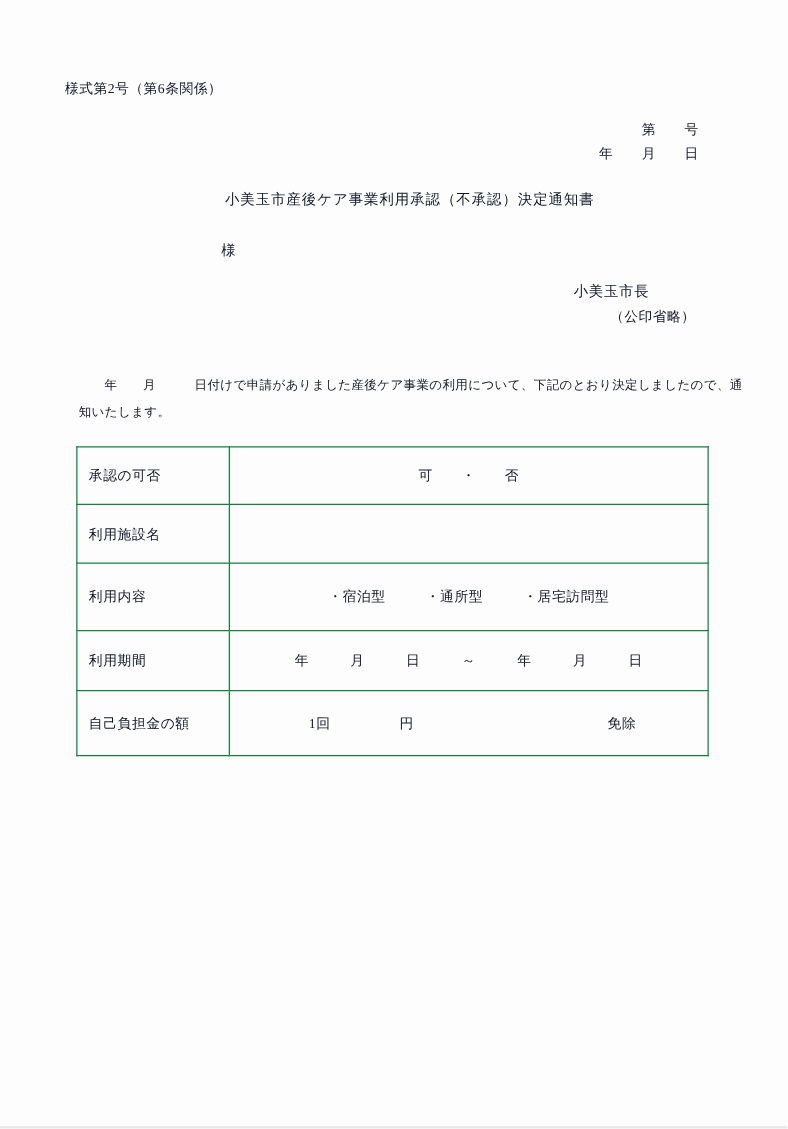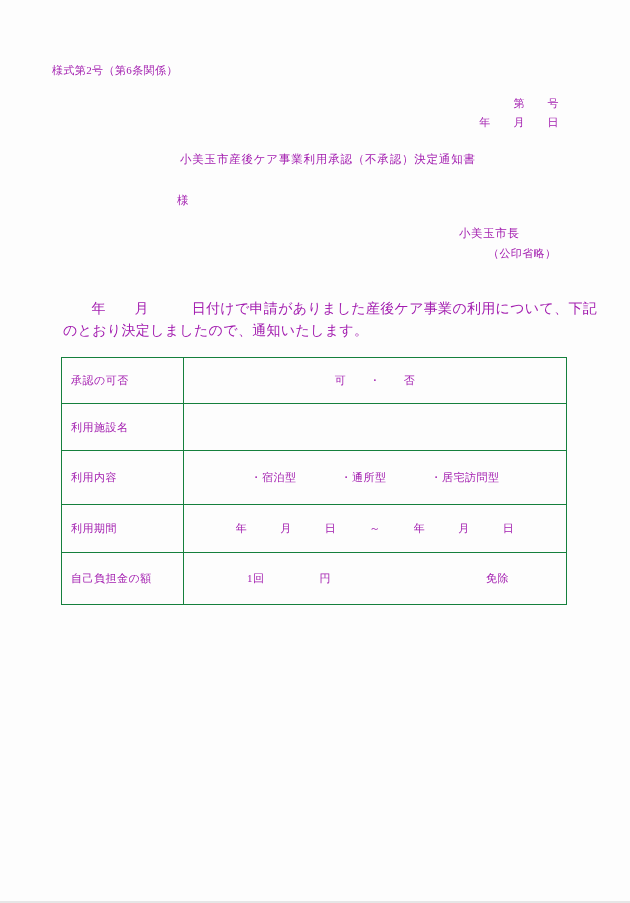--- a/index.html
+++ b/index.html
@@ -1,42 +1,42 @@
 <!DOCTYPE html>
 <html lang="ja"><head>
 <meta charset="utf-8">
 <style>
   html,body { margin:0; padding:0; background:#fcfcfc; }
   .page {
     position:relative;
     width:630px; height:903px;
     background:#fdfdfd;
     font-family:"Liberation Serif","DejaVu Serif",serif;
-    color:#a21caf;
+    color:#0f172a;
     overflow:hidden;
   }
   .abs { position:absolute; white-space:pre; }
 
   .form-number { left:52px; top:63px; font-size:11px; letter-spacing:0.4px; }
 
   .right-block { right:71px; text-align:right; font-size:11px; letter-spacing:0.4px; }
   .doc-number-line { top:96px; }
   .date-line { top:115px; }
 
   .doc-title { left:180px; top:152px; font-size:11.5px; letter-spacing:0.8px; }
 
   .addressee { left:177px; top:193px; font-size:11.5px; }
 
   .sender-name { left:459px; top:226px; font-size:11.5px; letter-spacing:0.6px; }
   .sender-seal { left:488px; top:246px; font-size:11px; letter-spacing:0.4px; }
 
   .body-par {
     position:absolute;
     left:63px; top:298px; width:540px;
-    font-size:14px; line-height:21.5px; letter-spacing:0.3px;
+    font-size:10px; line-height:21.5px; letter-spacing:0.3px;
     white-space:pre-wrap;
   }
 
   table.form-table {
     position:absolute; left:61px; top:357px;
     width:506px; border-collapse:collapse; table-layout:fixed;
   }
   table.form-table th, table.form-table td {
     border:1px solid #15803d;
     font-size:11px; letter-spacing:0.5px;
@@ -49,21 +49,21 @@
   }
   tr.r0 { height:46px; }
   tr.r1 { height:47px; }
   tr.r2 { height:54px; }
   tr.r3 { height:48px; }
   tr.r4 { height:52px; }
   tr.r5 { height:52px; }
 
   td.center-cell { text-align:center; }
   .flex-center { display:flex; justify-content:center; align-items:center; }
-  .gap-usage { gap:44px; }
+  .gap-usage { gap:32px; }
   .gap-period { gap:33px; }
   .fee-row { display:flex; align-items:center; }
   .fee-count { margin-left:63px; }
   .fee-yen { margin-left:55px; }
   .fee-exempt { margin-left:155px; }
 
   .page-edge { position:absolute; left:0; right:0; bottom:0; height:0; border-bottom:2px solid #e6e6e6; }
 </style>
 </head>
 <body>

